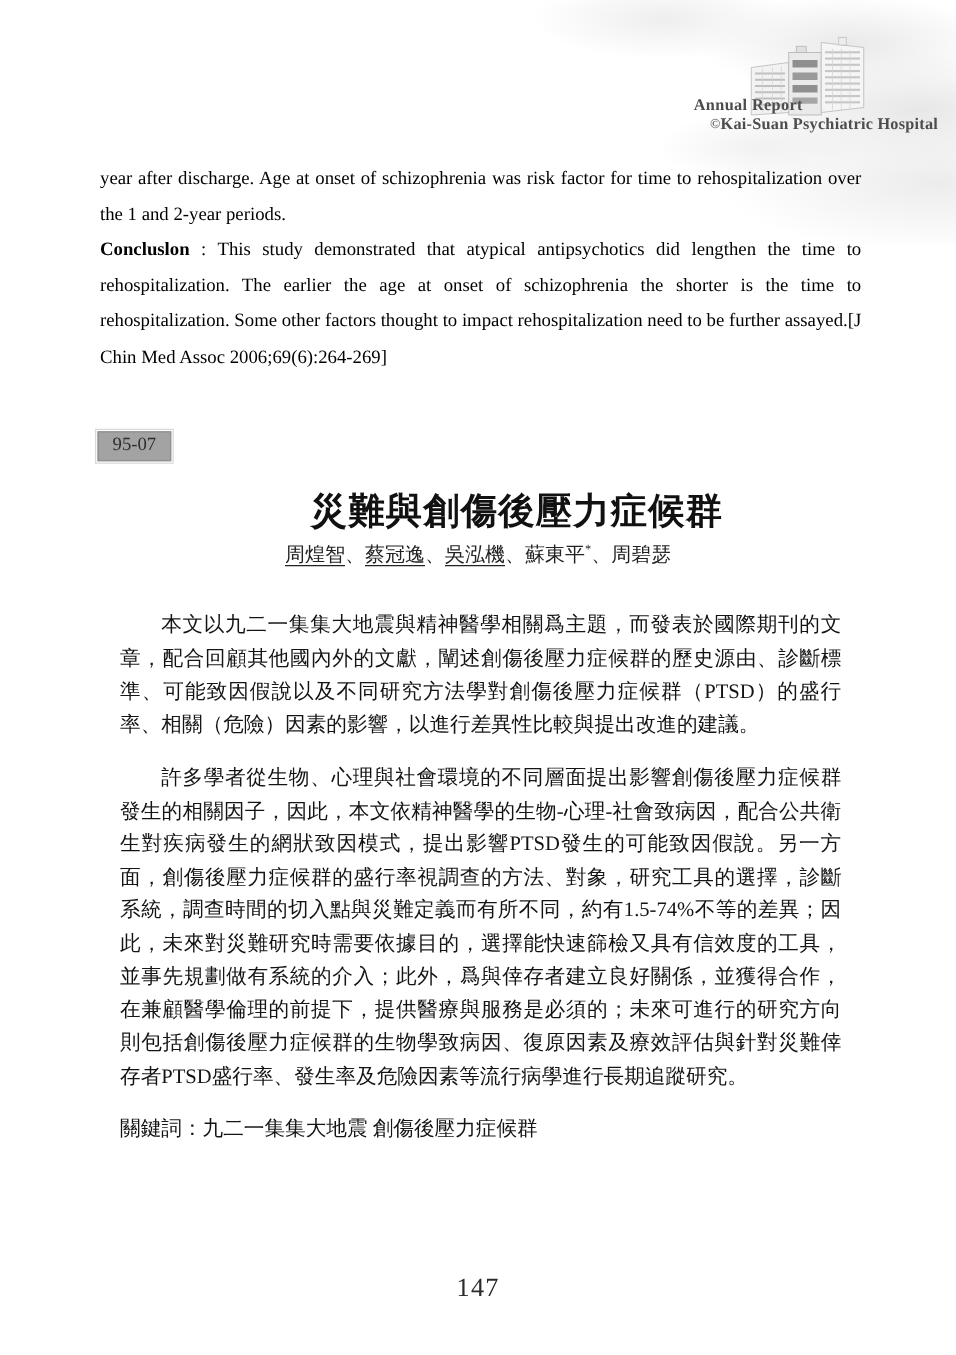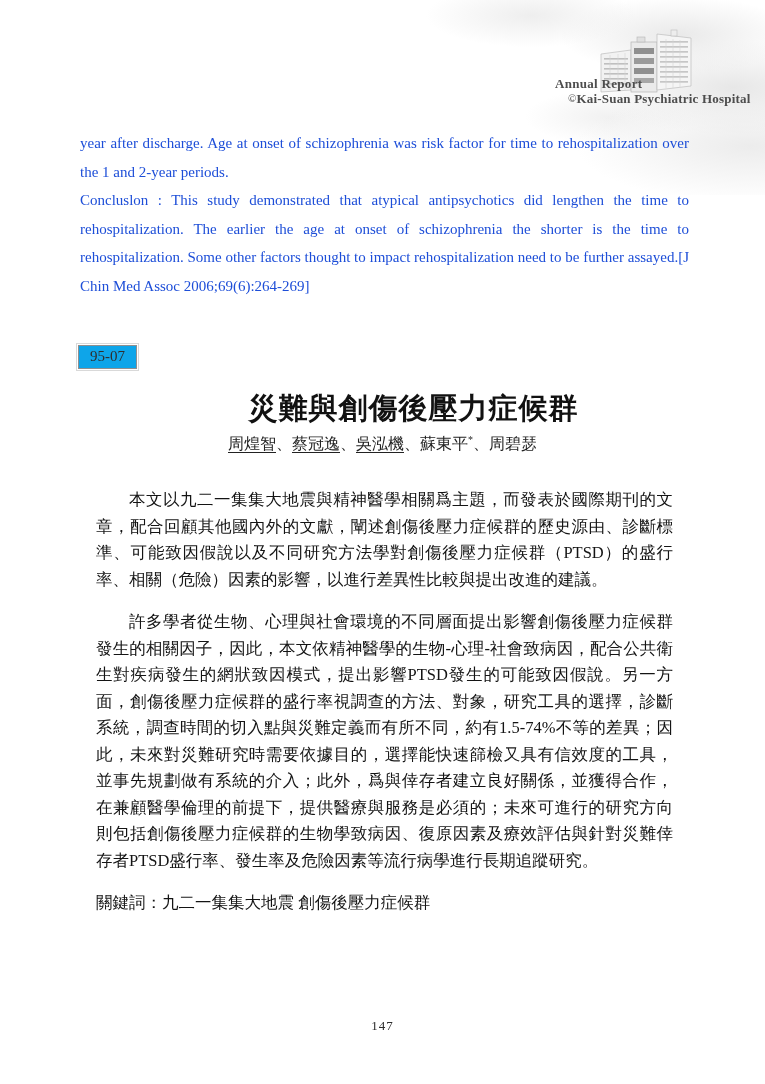--- a/index.html
+++ b/index.html
@@ -28,30 +28,30 @@
     font-weight:bold;font-size:13px;color:#4d4d4d;letter-spacing:0.3px;
   }
   .hdr-line2{
     position:absolute;left:193px;top:91px;
     font-weight:bold;font-size:13px;color:#4d4d4d;letter-spacing:0.2px;
   }
   .hdr-line2 .copy{font-size:11px;vertical-align:1px;color:#6a6a6a;}
   
   .english-abstract{
     position:absolute;left:80px;top:129px;width:609px;
-    font-size:15px;line-height:28.5px;text-align:justify;color:#1d4ed8;
+    font-size:15px;line-height:28.5px;text-align:justify;color:#000000;
   }
   .english-abstract p{margin:0;}
-  .bold-label{font-weight:normal;}
+  .bold-label{font-weight:bold;}
   
   .article-number{
     position:absolute;left:78px;top:345px;
     border:1px solid #8f8f8f;outline:1px solid #d9d9d9;outline-offset:1px;
     padding:2px 11px 3px 11px;
-    font-size:15px;color:#2e2e2e;background:#0ea5e9;
+    font-size:15px;color:#2e2e2e;background:#a3a3a3;
   }
   
   .cn-title{
     position:absolute;left:0;top:389px;width:765px;
     text-align:center;font-size:29px;font-weight:bold;color:#111;
     letter-spacing:1px;
     padding-left:31px;
   }
   .authors{
     position:absolute;left:0;top:434px;width:765px;
@@ -62,21 +62,21 @@
   
   .cn-abstract{
     position:absolute;left:80px;top:471px;width:609px;
     font-size:16.5px;line-height:26.5px;text-align:justify;color:#141414;
   }
   .cn-abstract p{margin:16px;text-indent:2em;}
   .cn-keywords{margin-top:17px;text-indent:0 !important;font-family:Liberation Serif, serif;}
   
   .page-number{
     position:absolute;left:0;top:1018px;width:765px;
-    text-align:center;font-size:13px;color:#2b2b2b;letter-spacing:1px;
+    text-align:center;font-size:21px;color:#2b2b2b;letter-spacing:1px;
   }
 </style>
 </head>
 <body>
 
 <div id="page">
 
   <div class="header-art">
     <svg class="building" width="118" height="68" viewBox="0 0 118 68">
 

